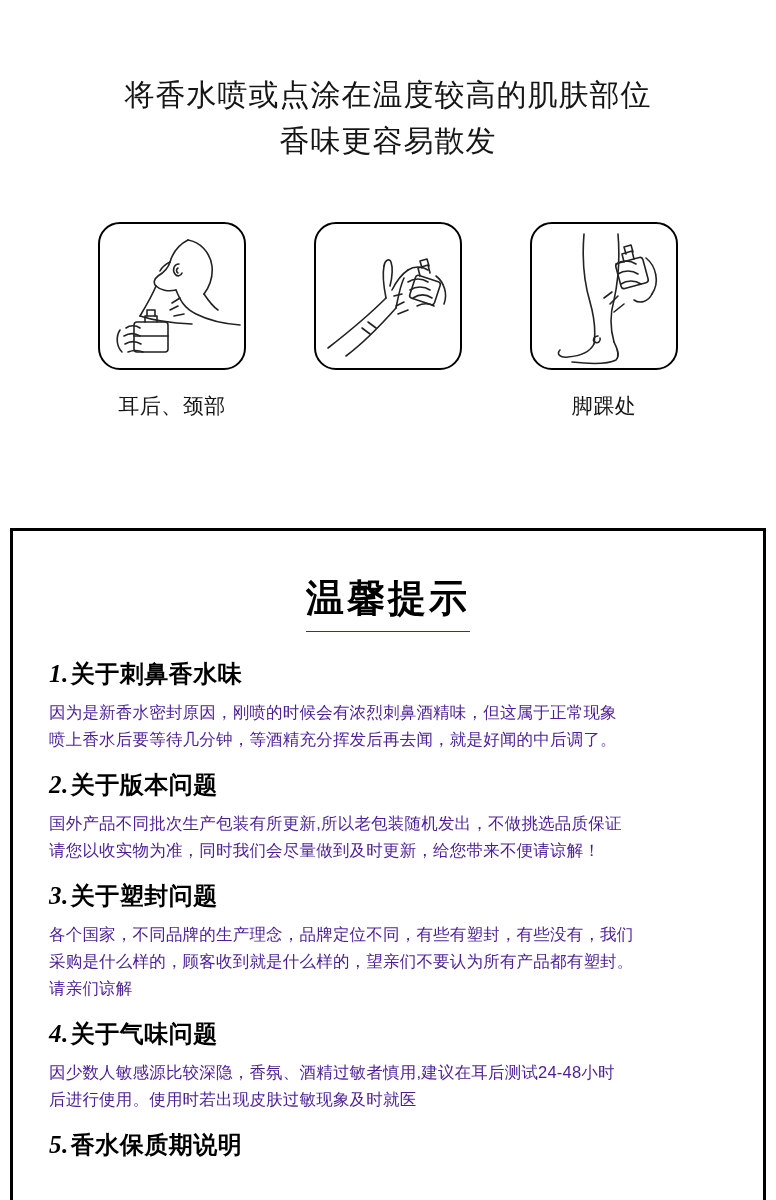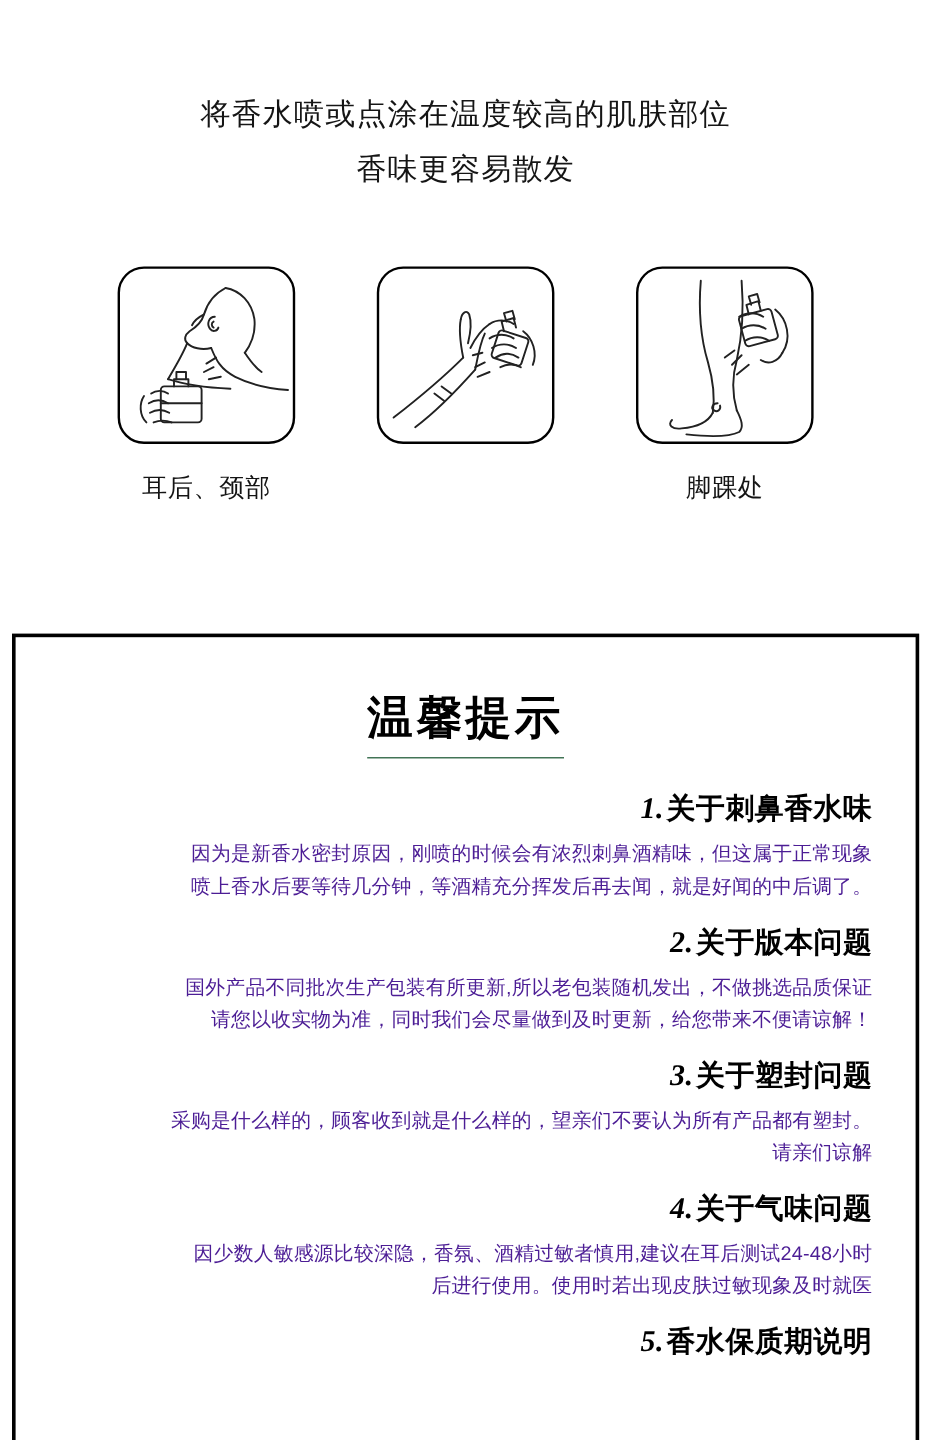--- a/index.html
+++ b/index.html
@@ -15,21 +15,21 @@
     font-family: "Liberation Sans", sans-serif;
     color: #1a1a1a;
   }
 
   
   .headline {
     text-align: center;
     padding-top: 72px;
   }
   .headline .line {
-    font-size: 25px;
+    font-size: 30px;
     line-height: 46px;
     letter-spacing: 1px;
     color: #151515;
     font-weight: 400;
   }
 
   
   .illus-row {
     display: flex;
     justify-content: center;
@@ -83,21 +83,20 @@
     display: inline-block;
     font-size: 38px;
     font-weight: bold;
     letter-spacing: 3px;
     padding-bottom: 7px;
     border-bottom: 1px solid #14532d;
     color: #000;
   }
   .sec {
     margin-bottom: 16px;
-    text-align: right;
   }
   .sec-head {
     font-size: 24px;
     font-weight: bold;
     color: #000;
     letter-spacing: 0.5px;
     margin-bottom: 9px;
   }
   .sec-head .num {
     font-family: "Liberation Serif", serif;
@@ -255,20 +254,21 @@
         <p>国外产品不同批次生产包装有所更新,所以老包装随机发出，不做挑选品质保证</p>
         <p>请您以收实物为准，同时我们会尽量做到及时更新，给您带来不便请谅解！</p>
       </div>
     </div>
 
     <div class="sec">
       <div class="sec-head">
         <span class="num">3.</span><span>关于塑封问题</span>
       </div>
       <div class="sec-body">
+        <p>各个国家，不同品牌的生产理念，品牌定位不同，有些有塑封，有些没有，我们</p>
         <p>采购是什么样的，顾客收到就是什么样的，望亲们不要认为所有产品都有塑封。</p>
         <p>请亲们谅解</p>
       </div>
     </div>
 
     <div class="sec">
       <div class="sec-head">
         <span class="num">4.</span><span>关于气味问题</span>
       </div>
       <div class="sec-body">

